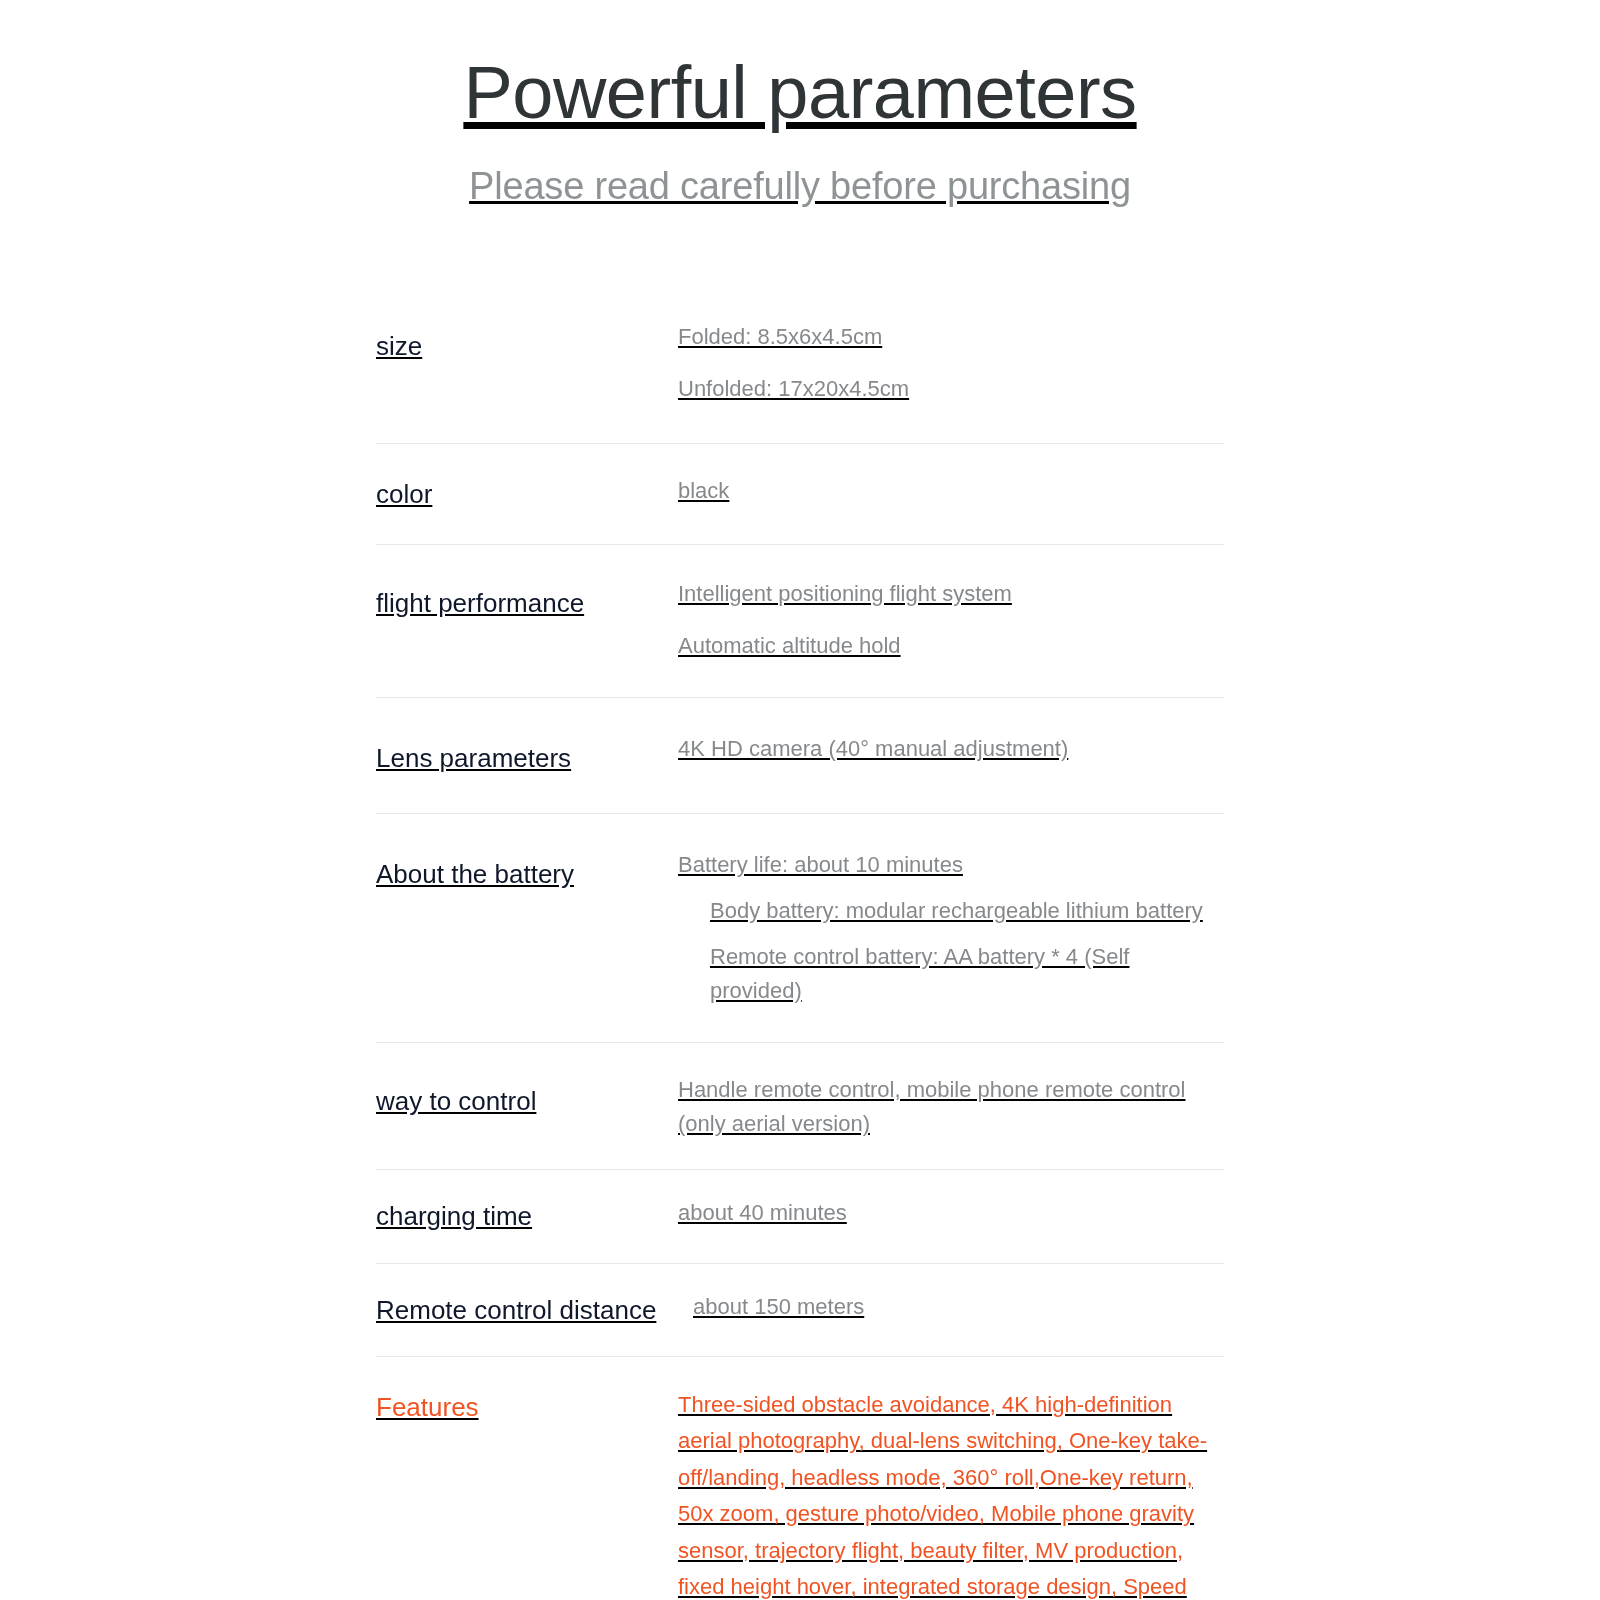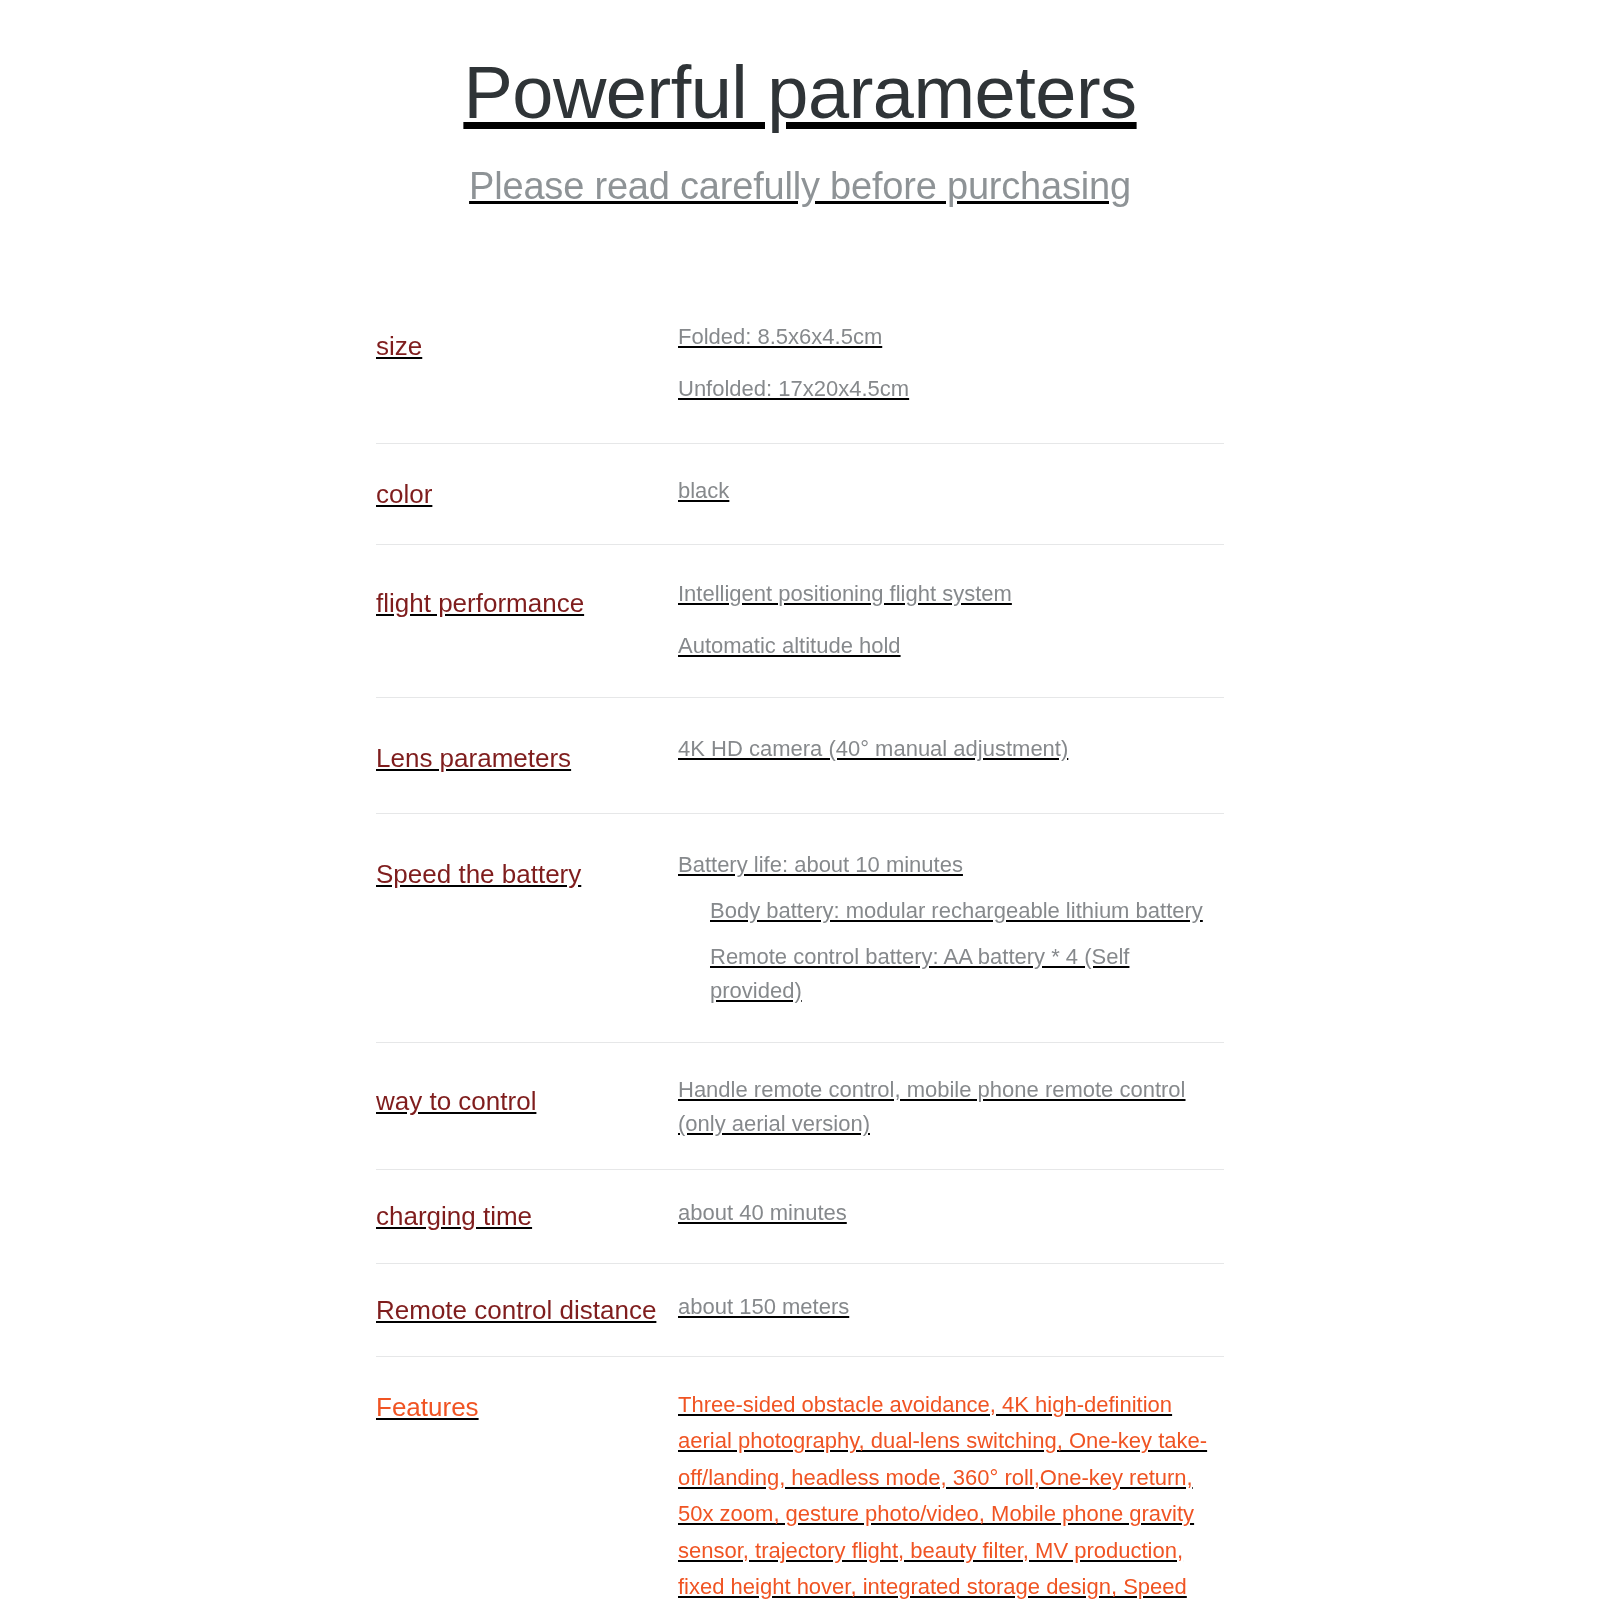--- a/index.html
+++ b/index.html
@@ -53,21 +53,21 @@
     border-bottom: 1px solid #e6e7e8;
     box-sizing: border-box;
   }
   .spec-row:last-child {
     border-bottom: none;
   }
   .spec-label {
     width: 302px;
     flex: 0 0 302px;
     font-size: 26px;
-    color: #7f1d1d;
+    color: #0f172a;
     line-height: 1.4;
     padding-right: 8px;
     box-sizing: border-box;
   }
   .spec-values {
     flex: 1 1 auto;
     font-size: 22px;
     color: #86898c;
     line-height: 1.55;
   }
@@ -93,21 +93,21 @@
   .r-battery { padding: 34px 0 34px 0; }
   .r-battery .spec-label { padding-top: 8px; }
   .r-battery .spec-values .line + .line { margin-top: 12px; margin-left: 32px; }
 
   .r-control { padding: 30px 0 28px 0; }
   .r-control .spec-label { padding-top: 10px; }
 
   .r-charging { padding: 26px 0 28px 0; }
   .r-charging .spec-label { padding-top: 2px; }
 
-  .r-distance { padding: 26px 0 28px 0; }
+  .r-distance { padding: 26px 0 28px 0; gap: 15px; }
   .r-distance .spec-label { padding-top: 2px; }
 
   .r-features { padding: 30px 0 20px 0; }
   .r-features .spec-label { padding-top: 2px; color: #f05423; }
   .r-features .spec-values { color: #f05423; line-height: 1.66; }
 </style>
 </head>
 <body>
 
 <div class="page">
@@ -143,21 +143,21 @@
     </div>
 
     <div class="spec-row r-lens">
       <div class="spec-label">Lens parameters</div>
       <div class="spec-values">
         <span class="line">4K HD camera (40° manual adjustment)</span>
       </div>
     </div>
 
     <div class="spec-row r-battery">
-      <div class="spec-label">Speed the battery</div>
+      <div class="spec-label">About the battery</div>
       <div class="spec-values">
         <span class="line">Battery life: about 10 minutes</span>
         <span class="line">Body battery: modular rechargeable lithium battery</span>
         <span class="line">Remote control battery: AA battery * 4 (Self provided)</span>
       </div>
     </div>
 
     <div class="spec-row r-control">
       <div class="spec-label">way to control</div>
       <div class="spec-values">

